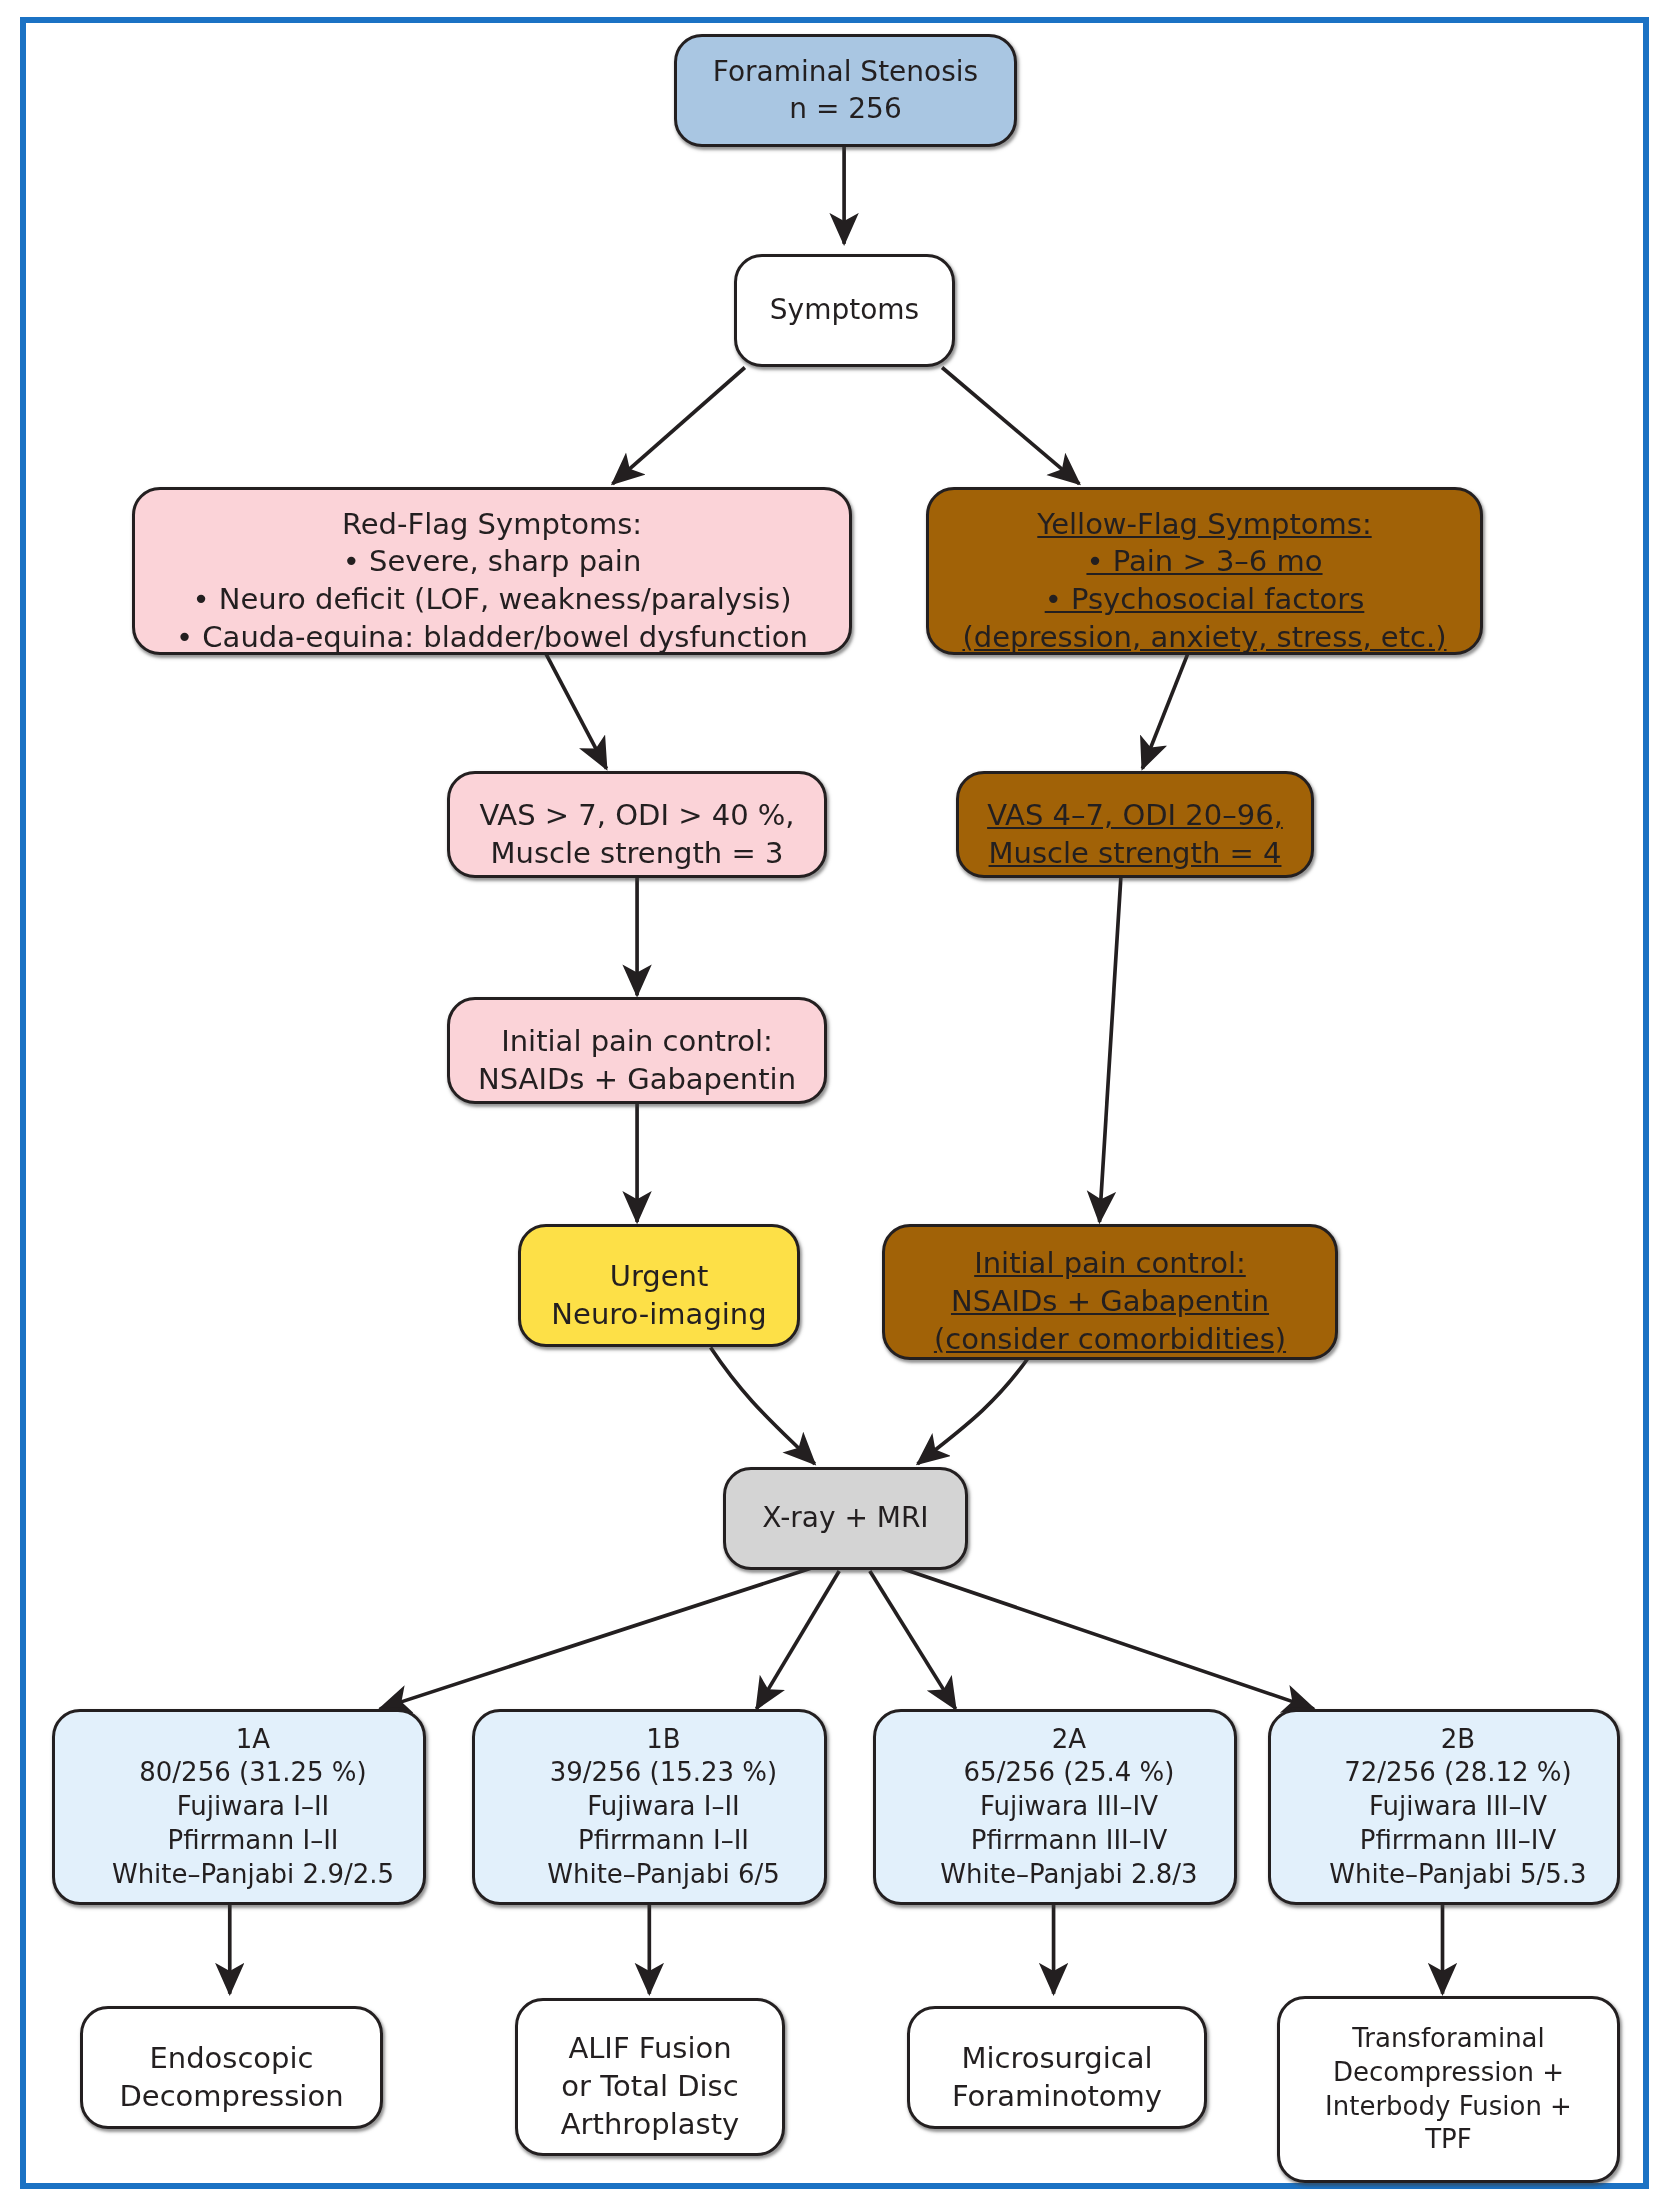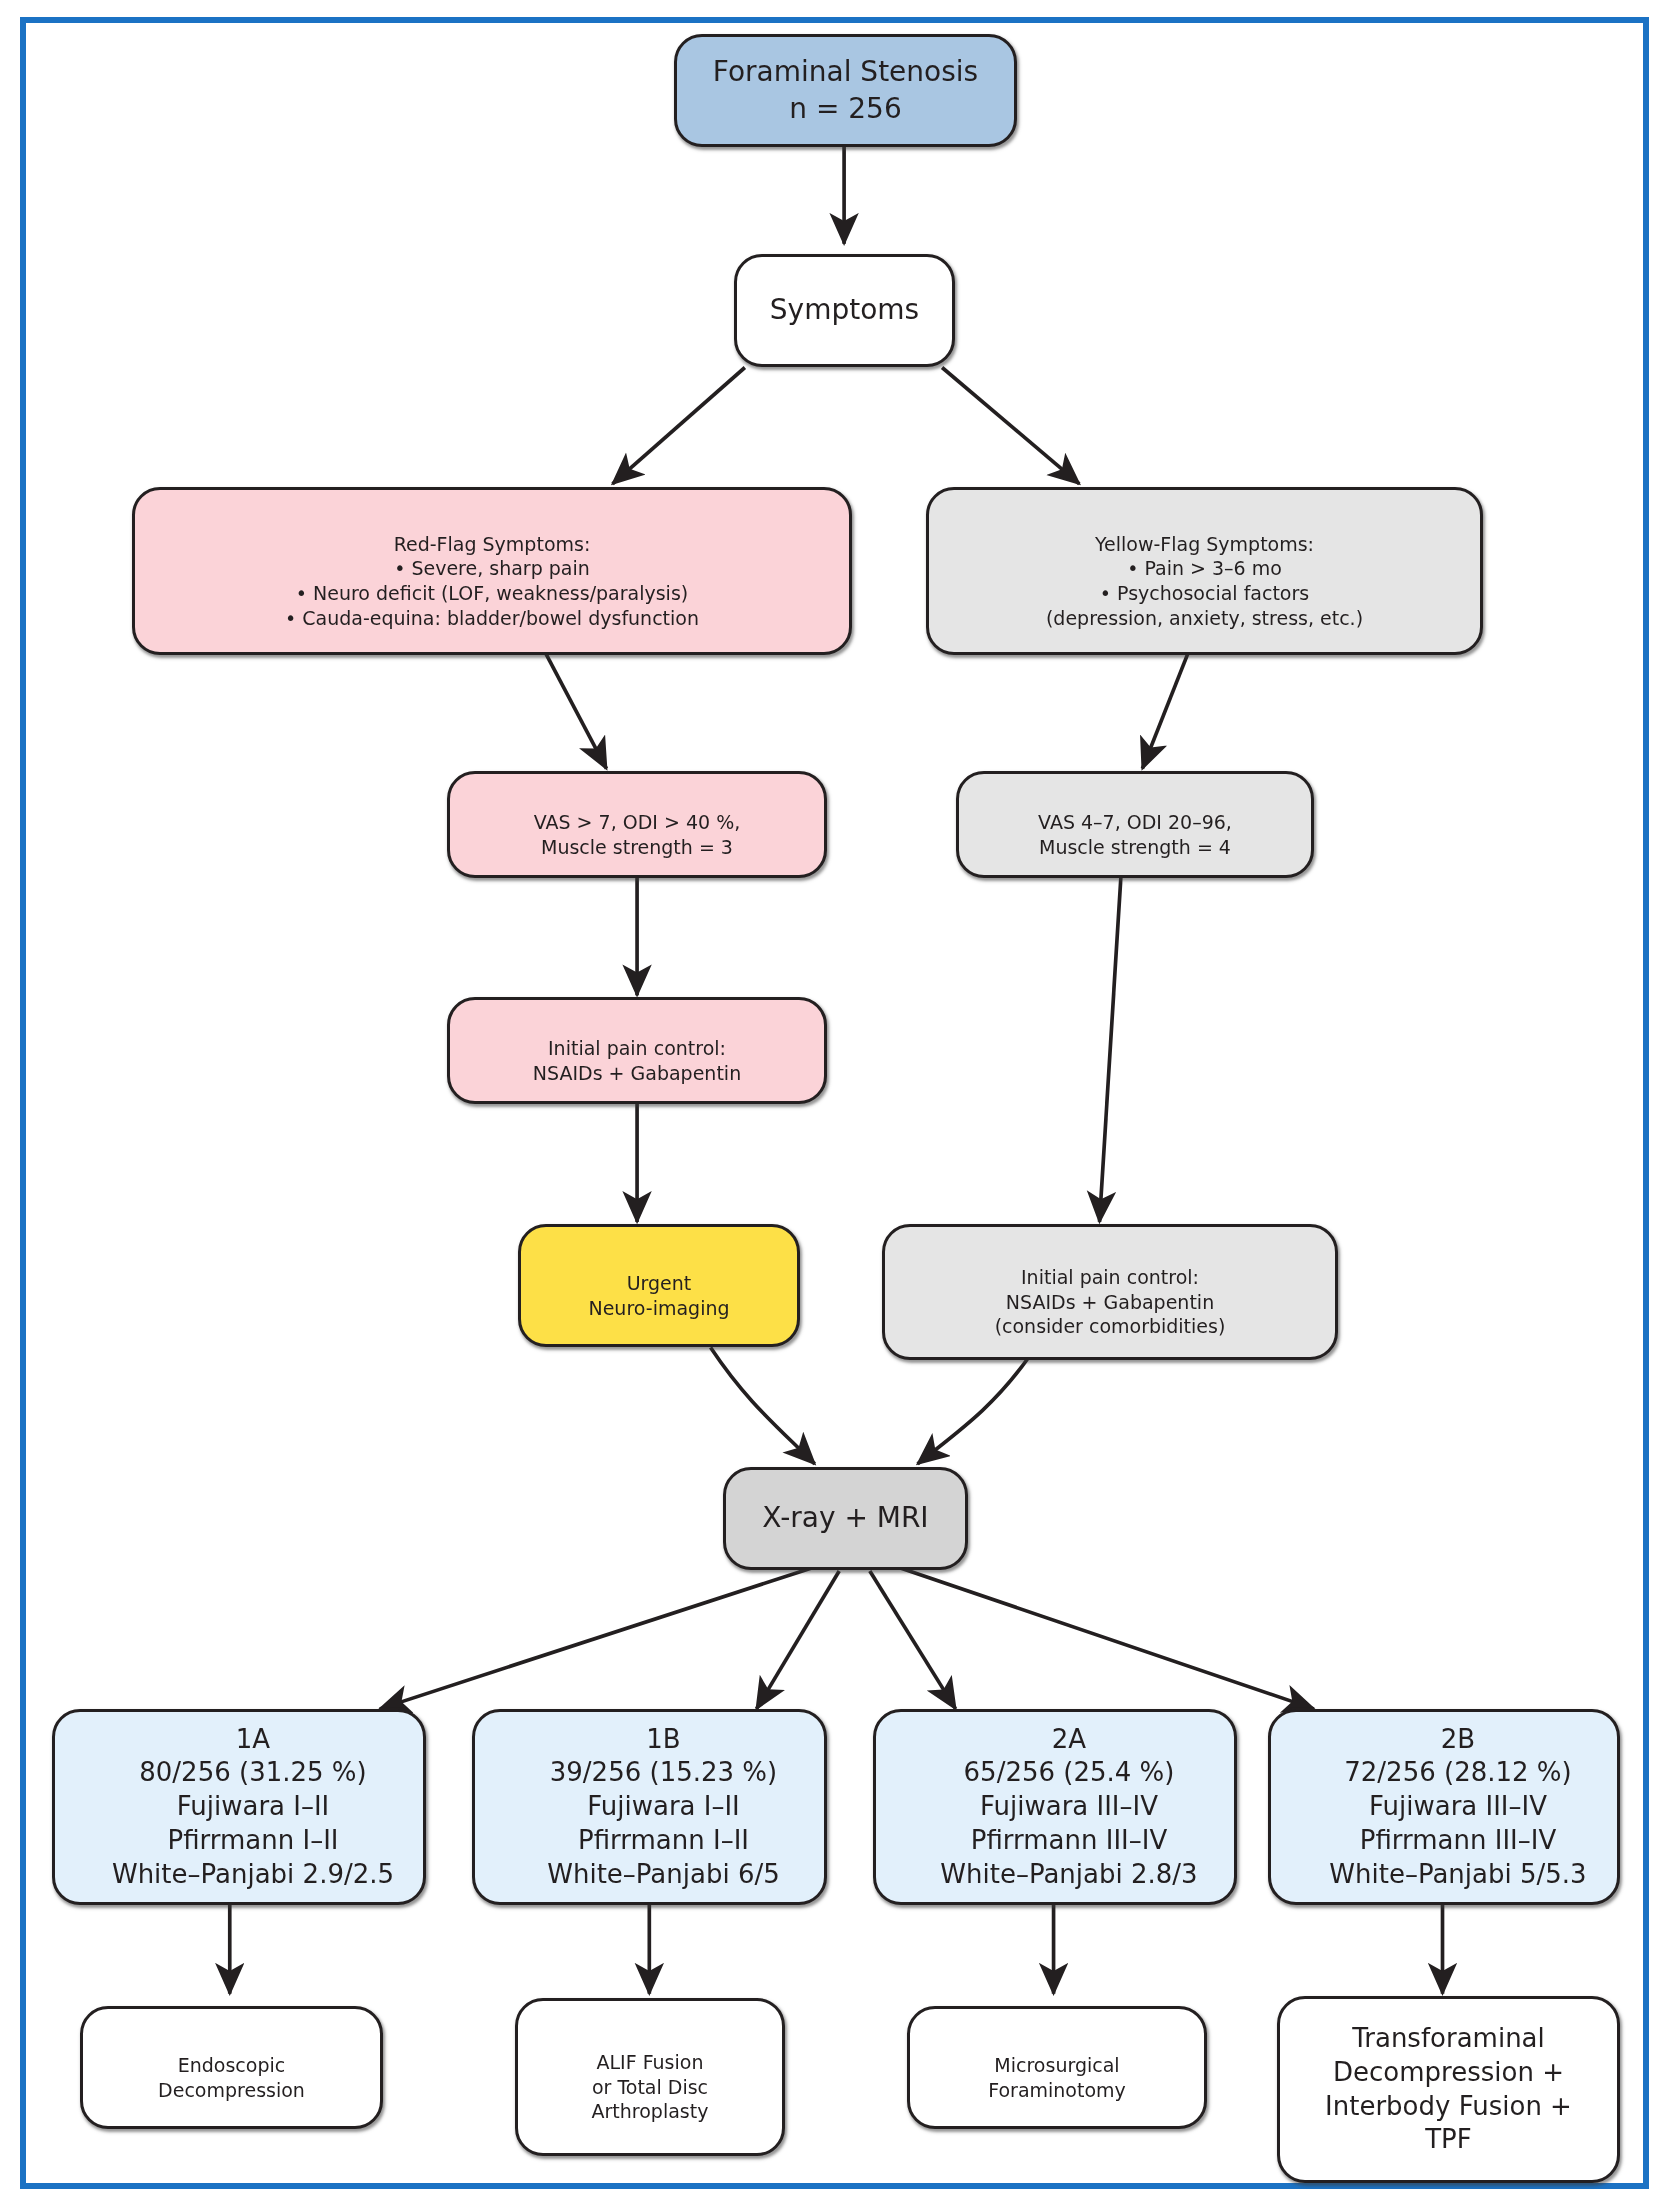--- a/index.html
+++ b/index.html
@@ -7,26 +7,26 @@
   #stage{position:relative;width:1679px;height:2205px;background:#ffffff;overflow:hidden;}
   #frame{position:absolute;left:20px;top:17px;width:1629px;height:2172px;border:6.7px solid #1b72c4;box-sizing:border-box;}
   svg#edges{position:absolute;left:0;top:0;width:1679px;height:2205px;}
   .node{position:absolute;box-sizing:border-box;display:flex;align-items:center;justify-content:center;
         text-align:center;border:3.1px solid #231f20;border-radius:21px;color:#231f20;
         box-shadow:1.8px 2.5px 3.1px rgba(60,60,60,.55);}
   .node .txt{line-height:1.30;padding:0 6.1px;white-space:pre-line;}
   .f-blue   {background:#a9c6e2;}
   .f-white  {background:#ffffff;}
   .f-pink   {background:#fbd3d8;}
-  .f-cream  {background:#e5e5e5;}
+  .f-cream  {background:#a16207;text-decoration:underline;}
   .f-red    {background:#fde047;}
   .f-grey   {background:#d4d4d4;}
   .f-lblue  {background:#e2f0fb;padding-left:28px;}
   .s42{font-size:26px;}
-  .s44{font-size:19px;margin-top:20px;}
+  .s44{font-size:29px;margin-top:20px;}
   .s46{font-size:28px;}
   .r46{border-radius:28px;}
 </style>
 </head>
 <body>
 
 <div id="stage">
 
   <div id="frame"></div>
 

